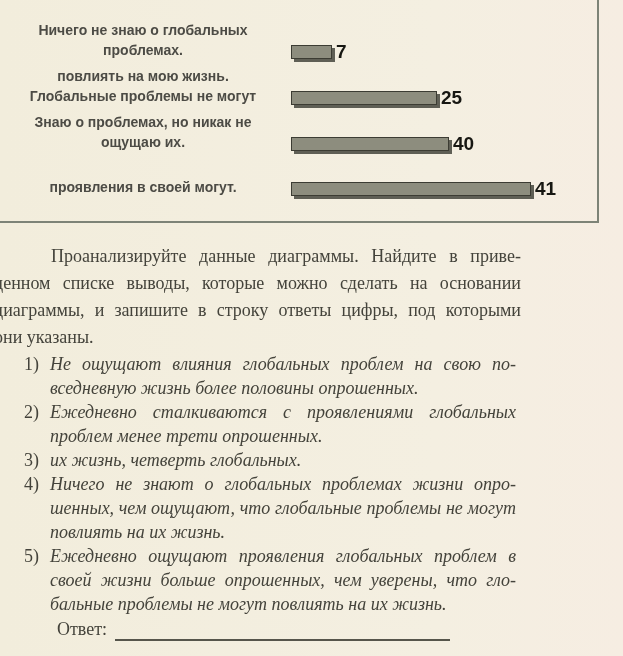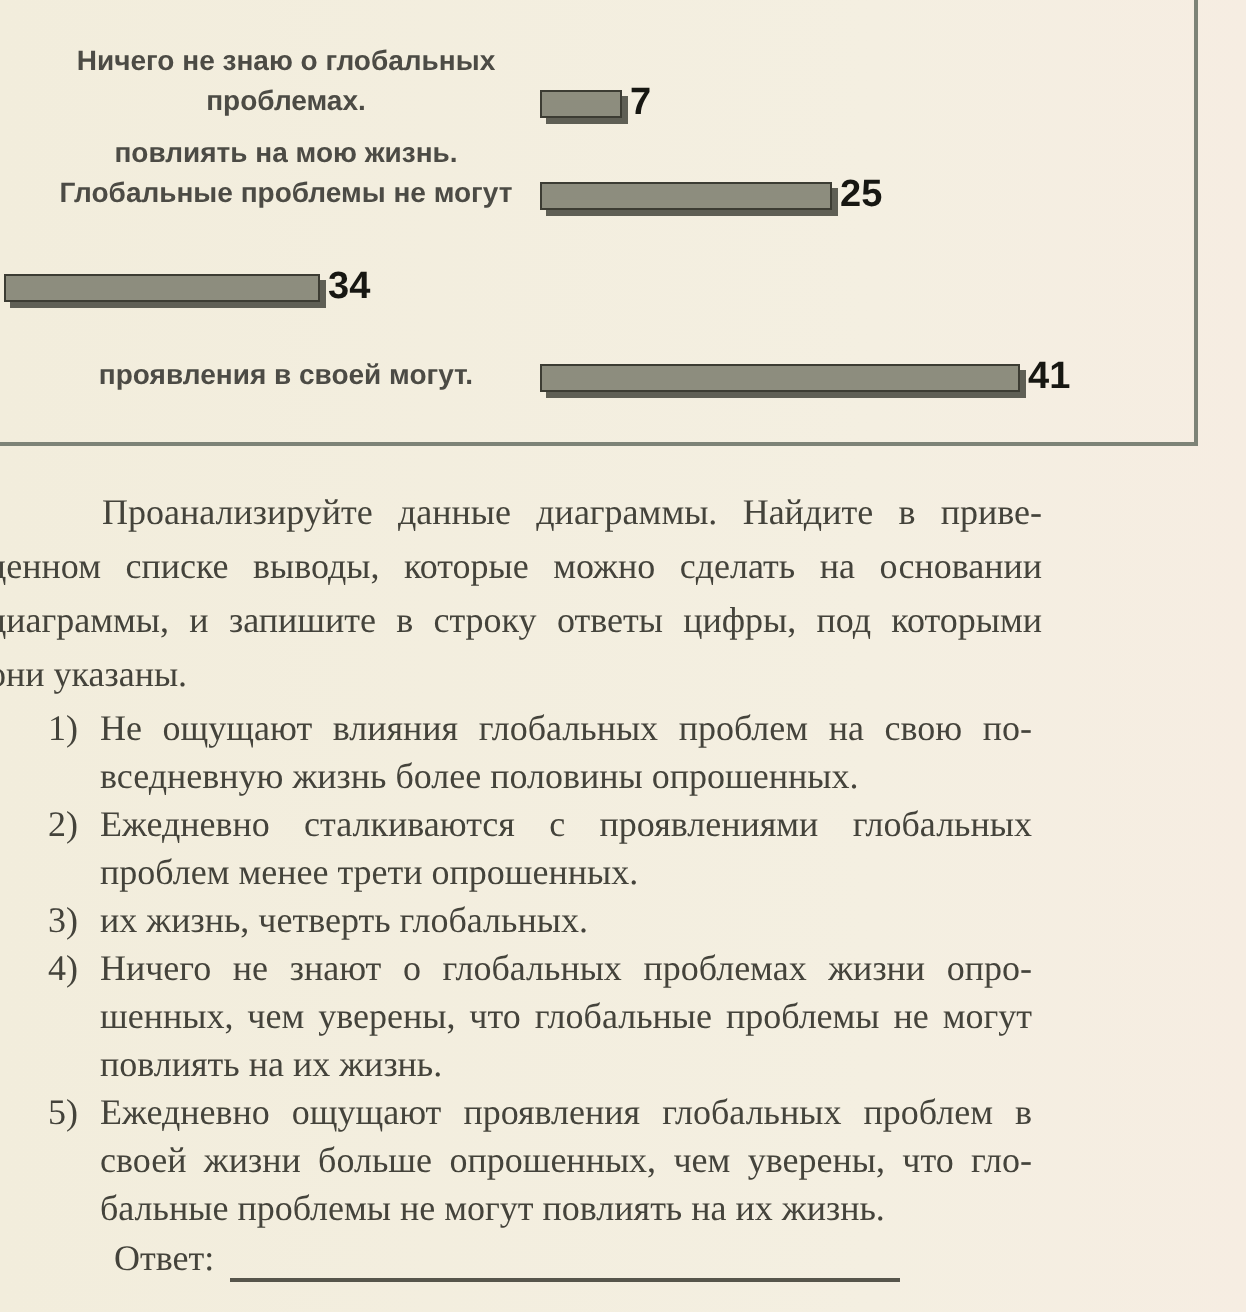--- a/index.html
+++ b/index.html
@@ -14,21 +14,21 @@
   
   .chart-box {
     position:relative;
     width:599px; height:223px;
     border-right:2px solid #7d8377;
     border-bottom:2px solid #7d8377;
   }
   .chart-row {
     position:absolute; left:0;
     height:46px; width:590px;
-    display:flex; align-items:flex-end;
+    display:flex; align-items:flex-end;gap:21px;
   }
   .chart-row.r0 { top:14px; }
   .chart-row.r1 { top:60px; }
   .chart-row.r2 { top:106px; }
   .chart-row.r3 { top:151px; }
   .chart-label {
     width:268px; padding-left:18px;
     text-align:center;
     font-family:"Liberation Sans", sans-serif;
     font-weight:bold; font-size:14px; line-height:20px;
@@ -60,21 +60,21 @@
   .just .tline { text-align:justify; text-align-last:justify; }
   .just .tline.tlast { text-align-last:left; }
   .para .tline.tfirst { text-indent:57px; }
   .options { margin-top:1px; }
   .opt {
     display:flex;
     font-size:18px; line-height:24px;
     color:#44433b;
   }
   .opt-num { width:26px; margin-left:24px; flex:none; }
-  .opt-text { width:466px; }
+  .opt-text { width:466px;font-style:italic; }
   .answer-row {
     margin-left:57px; margin-top:1px;
     font-size:18px; line-height:24px; color:#44433b;
     display:flex; align-items:flex-end;
   }
   .answer-blank {
     display:inline-block;
     width:335px; height:20px;
     margin-left:8px;
     border-bottom:2px solid #56554b;
@@ -98,23 +98,27 @@
     <div class="chart-label">
         <div class="tline tlast">повлиять на мою жизнь.</div>
         <div class="tline tfirst">Глобальные проблемы не могут</div>
       </div>
     <div class="bar-area">
       <div class="bar" style="width: 146px;"></div>
       <div class="bar-value">25</div>
     </div>
   </div>
   <div class="chart-row r2">
+    <div class="chart-label">
+        <div class="tline tfirst">Знаю о проблемах, но никак не</div>
+        <div class="tline tlast">ощущаю их.</div>
+      </div>
     <div class="bar-area">
       <div class="bar" style="width: 158px;"></div>
-      <div class="bar-value">34</div>
+      <div class="bar-value">40</div>
     </div>
   </div>
   <div class="chart-row r3">
     <div class="chart-label">
         <div class="tline tlast">проявления в своей могут.</div>
       </div>
     <div class="bar-area">
       <div class="bar" style="width: 240px;"></div>
       <div class="bar-value">41</div>
     </div>
@@ -146,21 +150,21 @@
   <div class="opt">
     <div class="opt-num">3)</div>
     <div class="opt-text just">
         <div class="tline tlast">их жизнь, четверть глобальных.</div>
       </div>
   </div>
   <div class="opt">
     <div class="opt-num">4)</div>
     <div class="opt-text just">
         <div class="tline tfirst">Ничего не знают о глобальных проблемах жизни опро-</div>
-        <div class="tline">шенных, чем уверены, что глобальные проблемы не могут</div>
+        <div class="tline">шенных, чем ощущают, что глобальные проблемы не могут</div>
         <div class="tline tlast">повлиять на их жизнь.</div>
       </div>
   </div>
   <div class="opt">
     <div class="opt-num">5)</div>
     <div class="opt-text just">
         <div class="tline tfirst">Ежедневно ощущают проявления глобальных проблем в</div>
         <div class="tline">своей жизни больше опрошенных, чем уверены, что гло-</div>
         <div class="tline tlast">бальные проблемы не могут повлиять на их жизнь.</div>
       </div>

